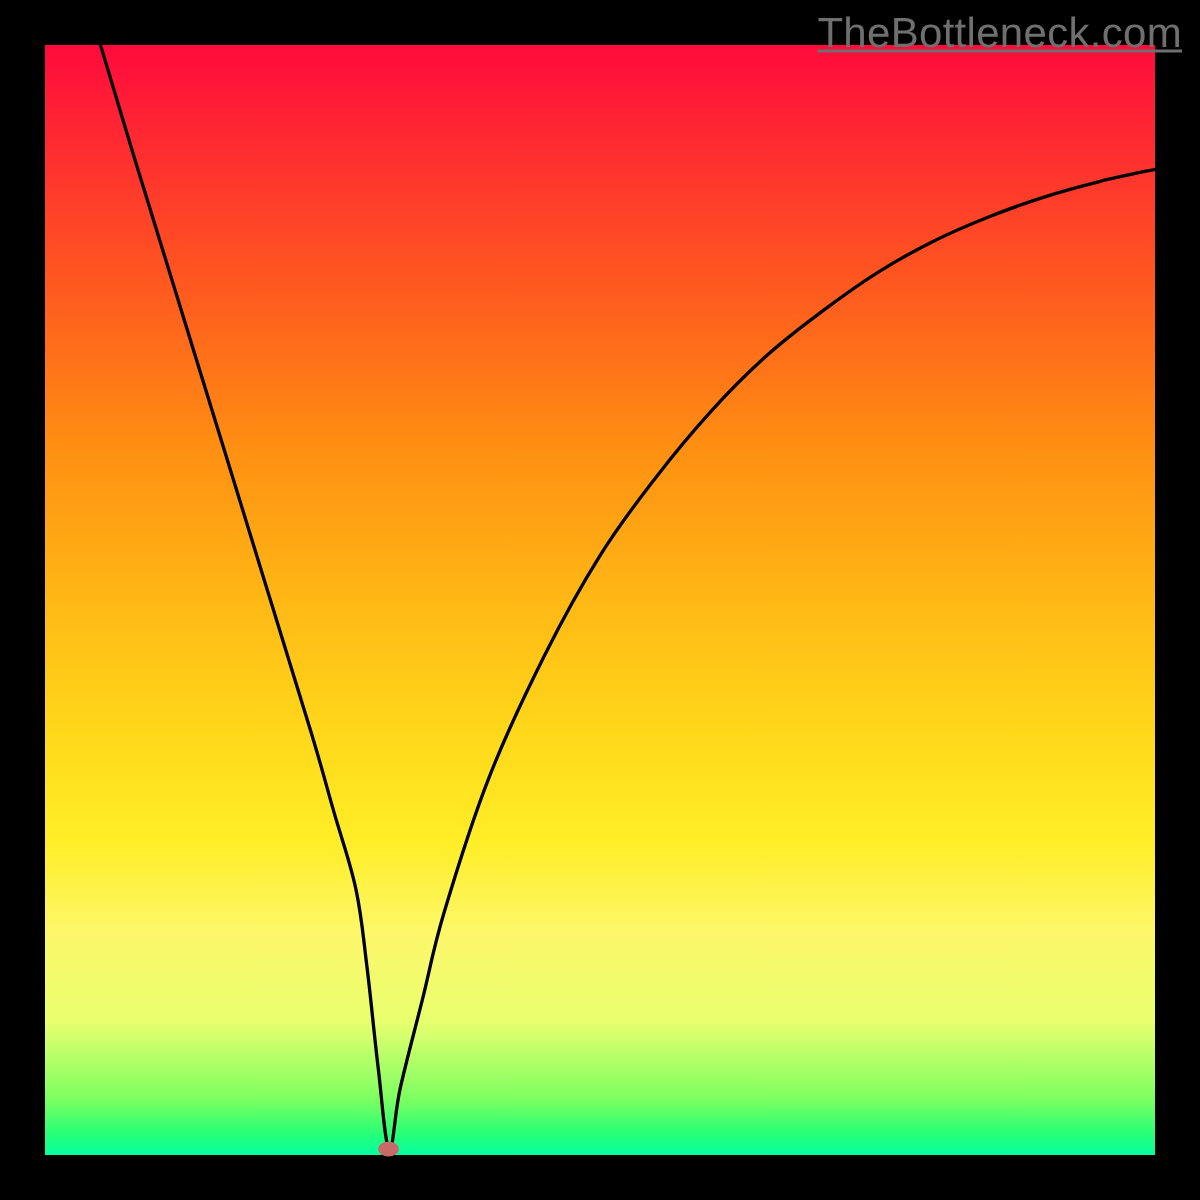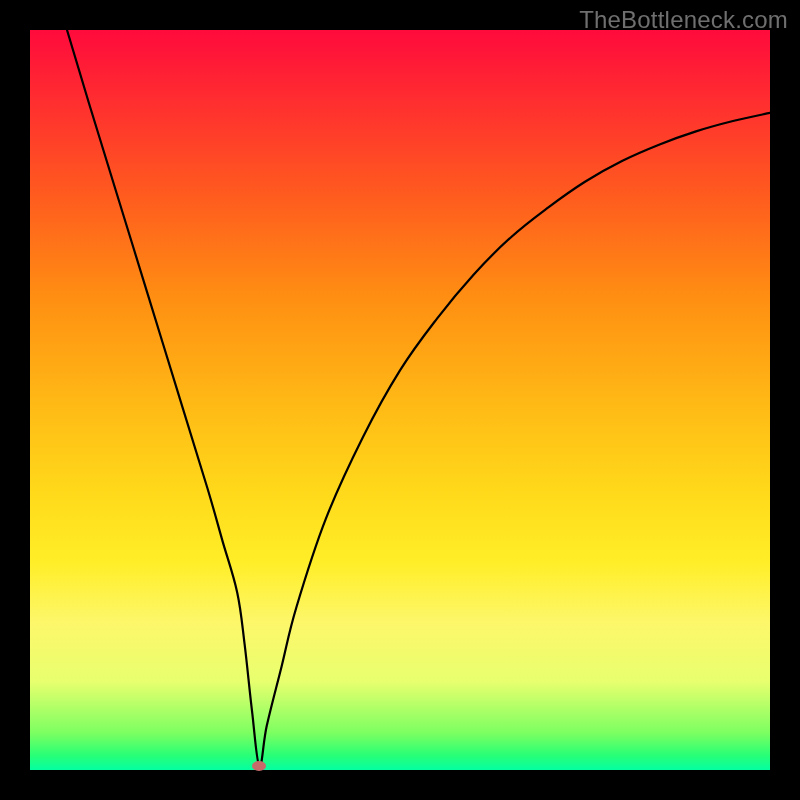--- a/index.html
+++ b/index.html
@@ -37,25 +37,26 @@
       #7cff61 95%,
       #29ff76 98%,
       #04ffa1 100%
     );
   }
   .watermark {
     position: absolute;
     top: 6px;
     right: 12px;
     color: #6f6f6f;
-    font-size: 24px;
+    font-size: 28px;
     font-weight: 500;
     letter-spacing: 0.2px;
     text-align: right;
     z-index: 5;
+    text-decoration: underline;
   }
   svg.curve {
     position: absolute;
     left: 0;
     top: 0;
     width: 740px;
     height: 740px;
   }
   .marker {
     position: absolute;

